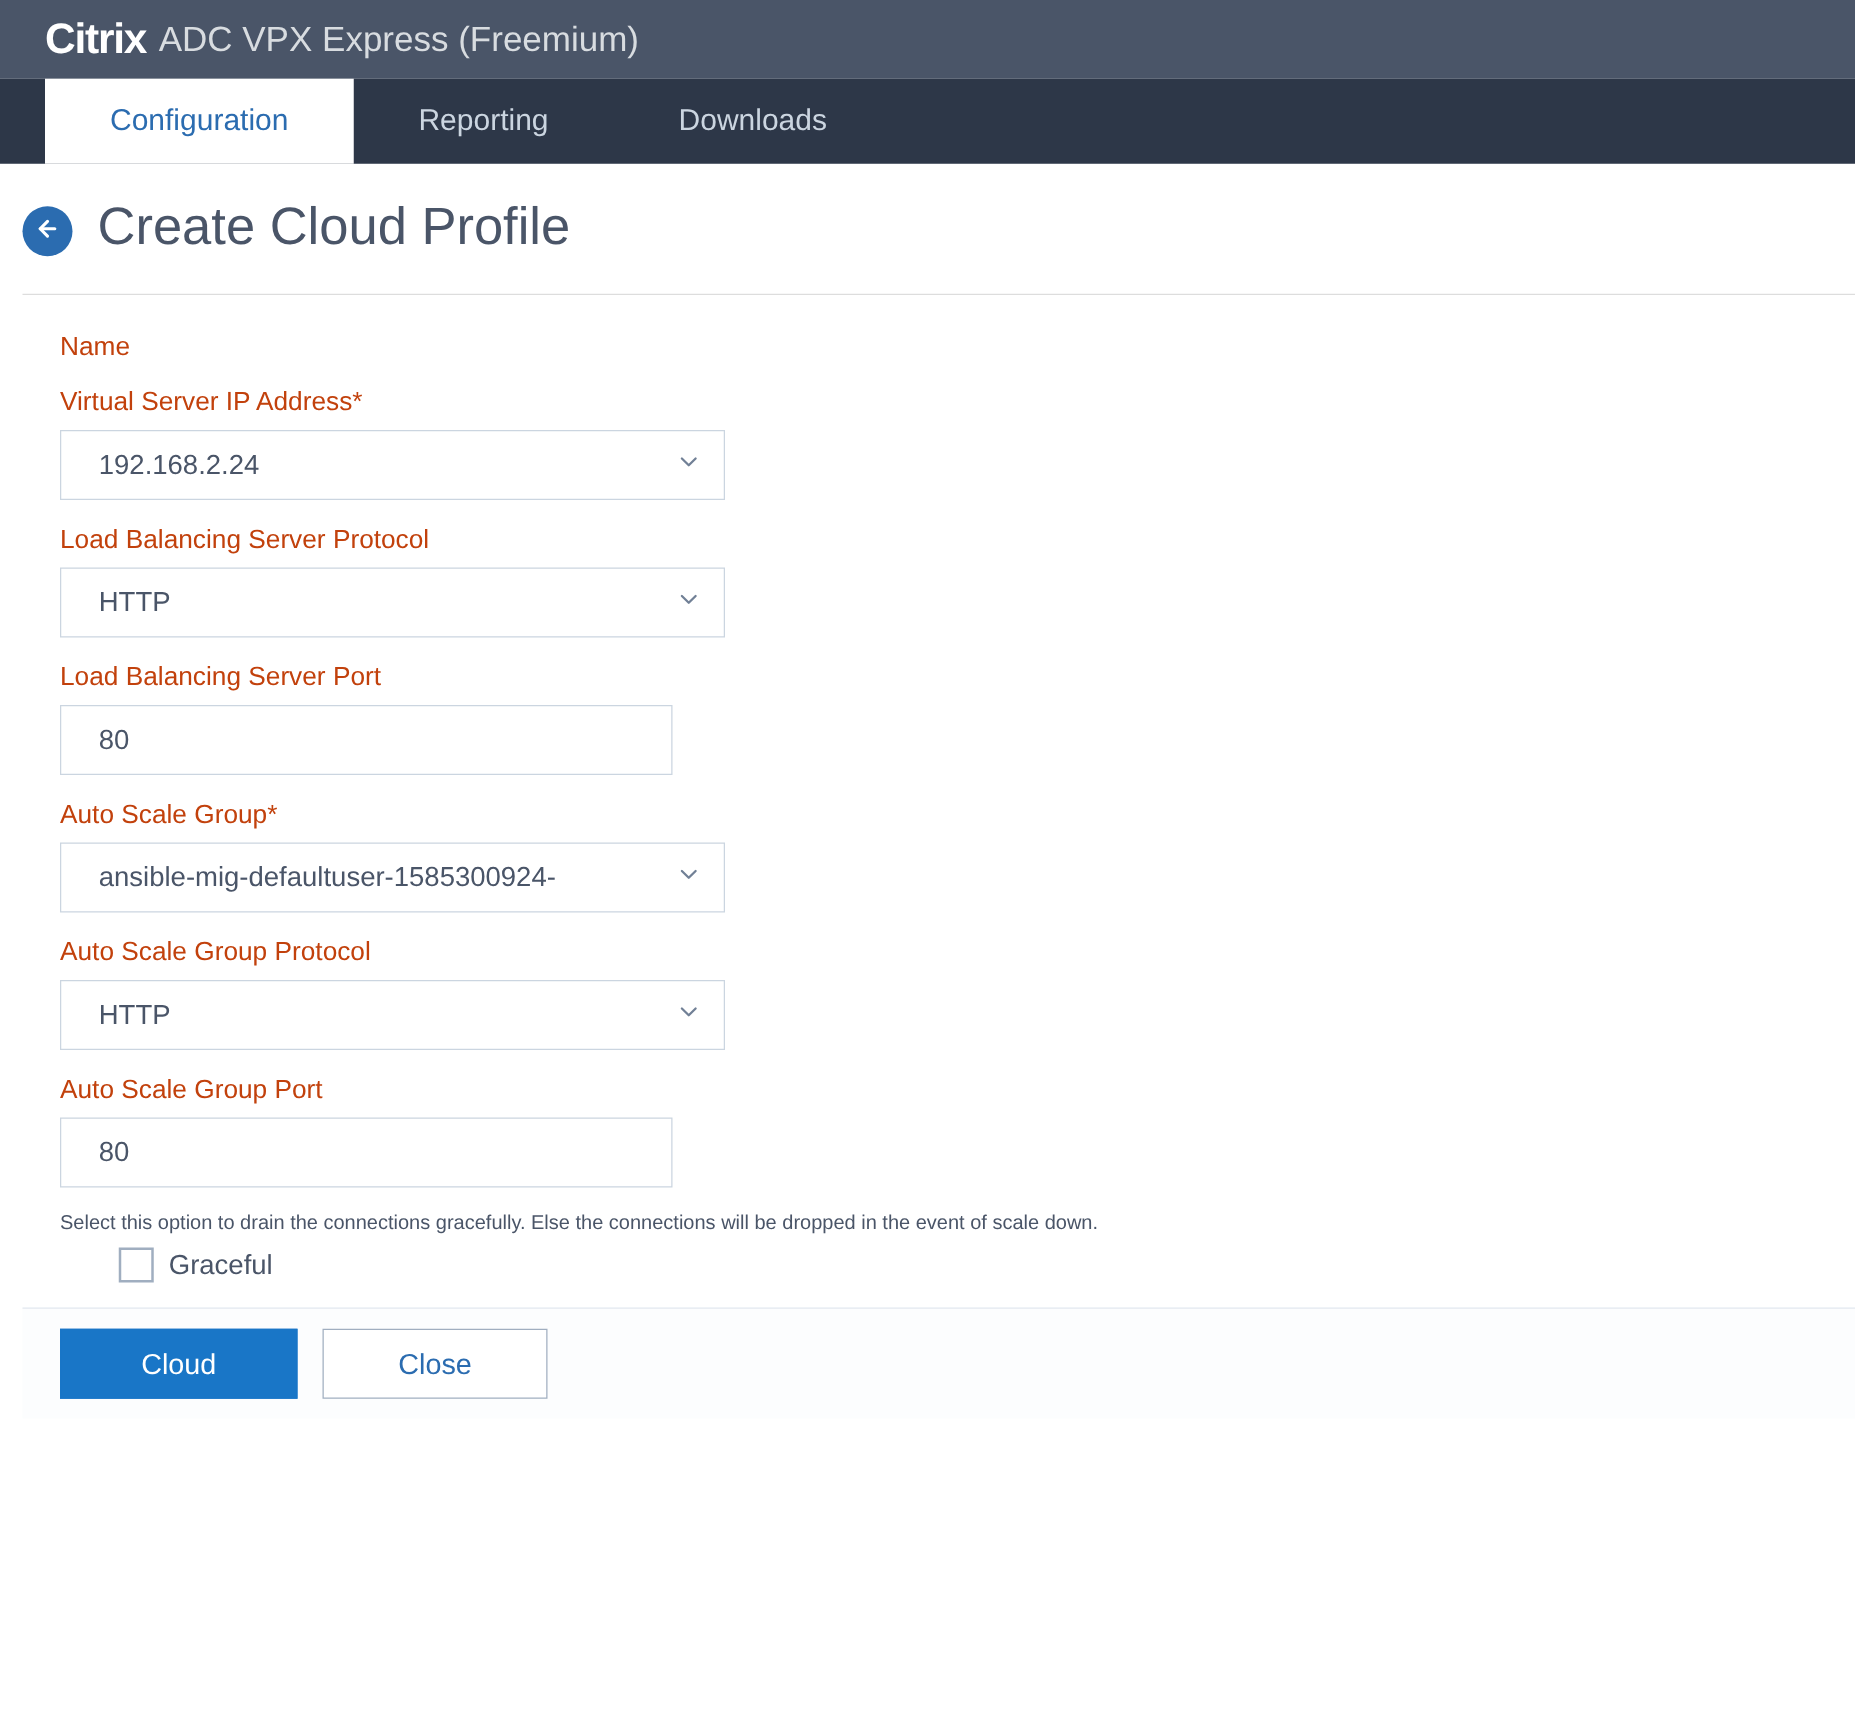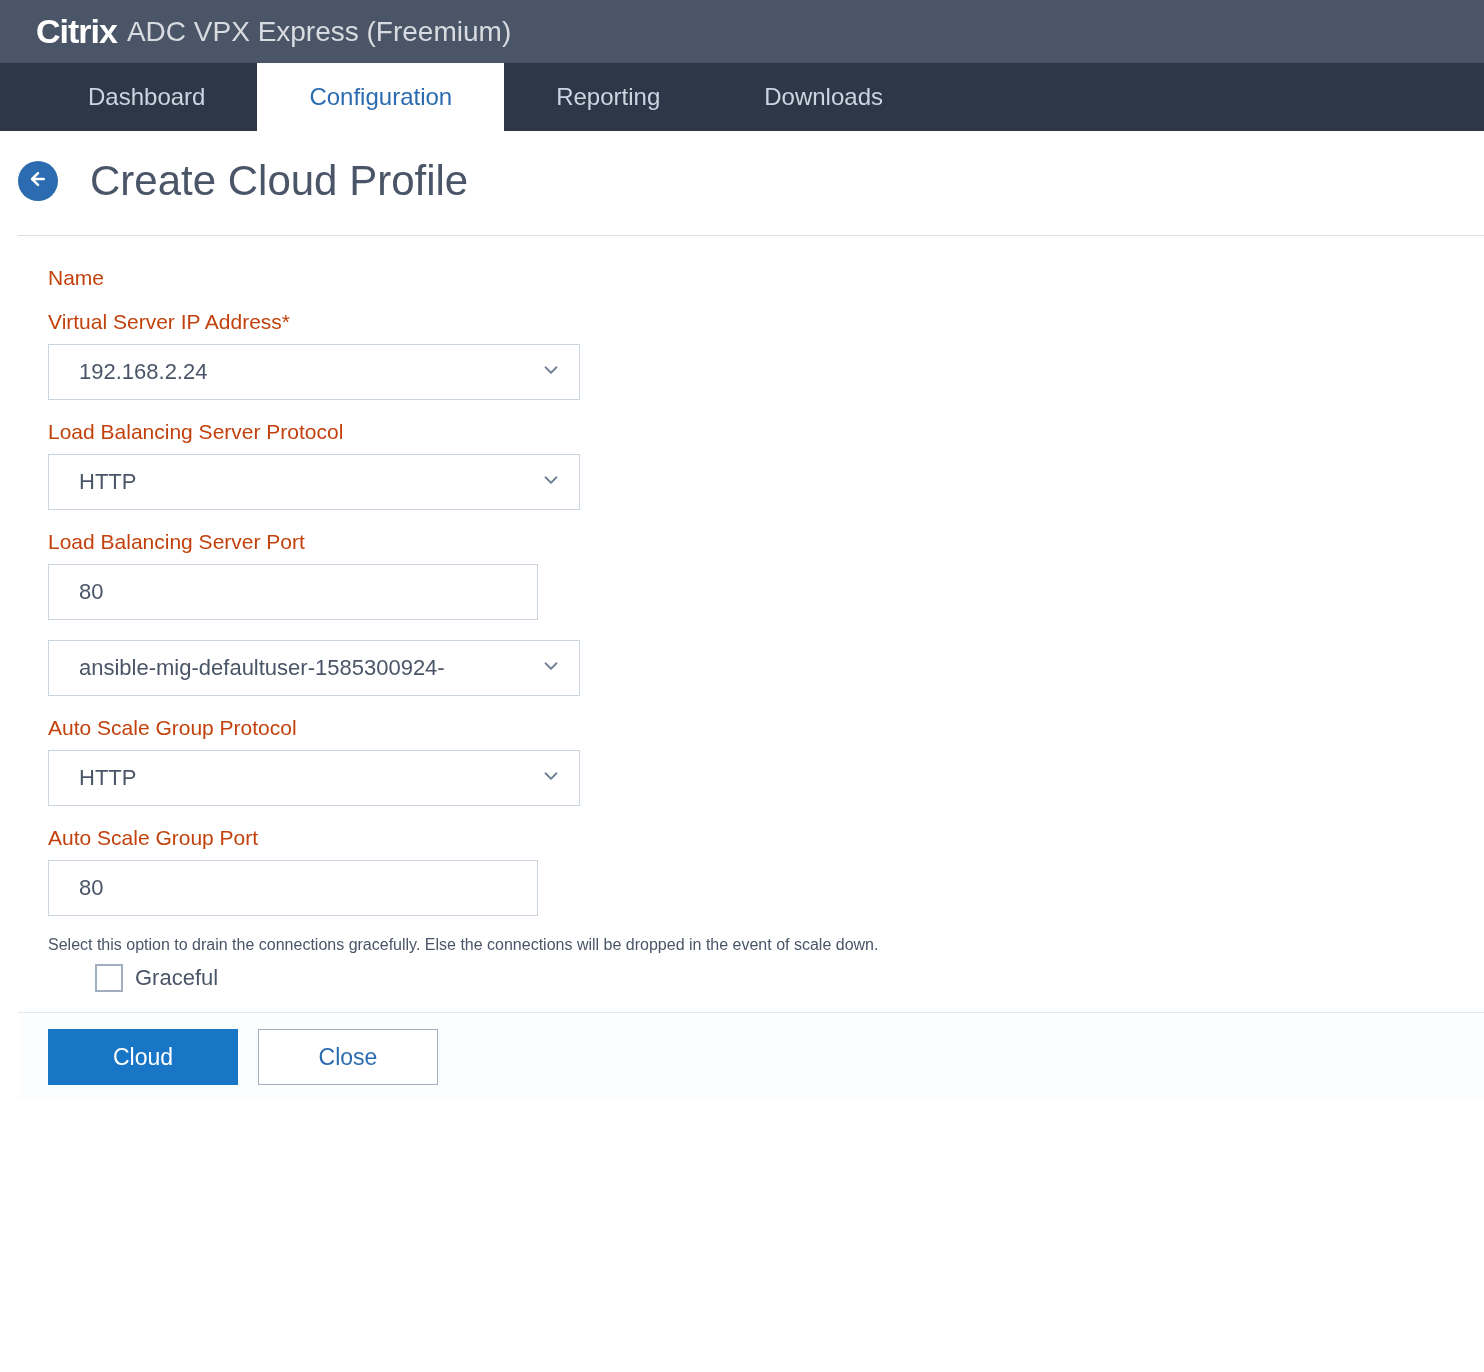--- a/index.html
+++ b/index.html
@@ -36,23 +36,23 @@
       cursor: pointer;
       font-weight: 400;
     }
     .nav-tab.active {
       background: #fff;
       color: #2b6cb0;
     }
     
     .page-header {
       display: flex;
-      align-items: center;
+      align-items: flex-end;
       padding: 26px 18px 30px;
-      gap: 32px;
+      gap: 20px;
     }
     .back-btn {
       width: 40px;
       height: 40px;
       border-radius: 50%;
       background: #2b6cb0;
       display: flex;
       align-items: center;
       justify-content: center;
       cursor: pointer;
@@ -173,21 +173,20 @@
   </style>
 </head>
 <body>
 
 <div class="topbar">
   <span class="brand-logo">Citrix</span>
   <span class="brand-suffix">ADC VPX Express (Freemium)</span>
 </div>
 
 <div class="nav-tabs">
-  <div class="nav-tab">Dashboard</div>
   <div class="nav-tab active">Configuration</div>
   <div class="nav-tab">Reporting</div>
   <div class="nav-tab">Downloads</div>
 </div>
 
 <div class="page-header">
   <div class="back-btn">
     <span>
       <svg viewBox="0 0 24 24" fill="none" stroke="#fff" stroke-width="3" stroke-linecap="round" stroke-linejoin="round">
           <line x1="19" y1="12" x2="5" y2="12"></line>
@@ -227,20 +226,21 @@
       </span>
     </div>
   </div>
 
   <div class="form-group">
     <label class="form-label">Load Balancing Server Port</label>
     <input class="text-input" value="80" style="">
   </div>
 
   <div class="form-group">
+    <label class="form-label">Auto Scale Group*</label>
     <div class="select-wrap">
       <button class="select-input">ansible-mig-defaultuser-1585300924-</button>
       <span class="chevron">
         <svg viewBox="0 0 24 24" fill="none" stroke-width="2" stroke-linecap="round" stroke-linejoin="round">
             <polyline points="6 9 12 15 18 9"></polyline>
           </svg>
       </span>
     </div>
   </div>
 

